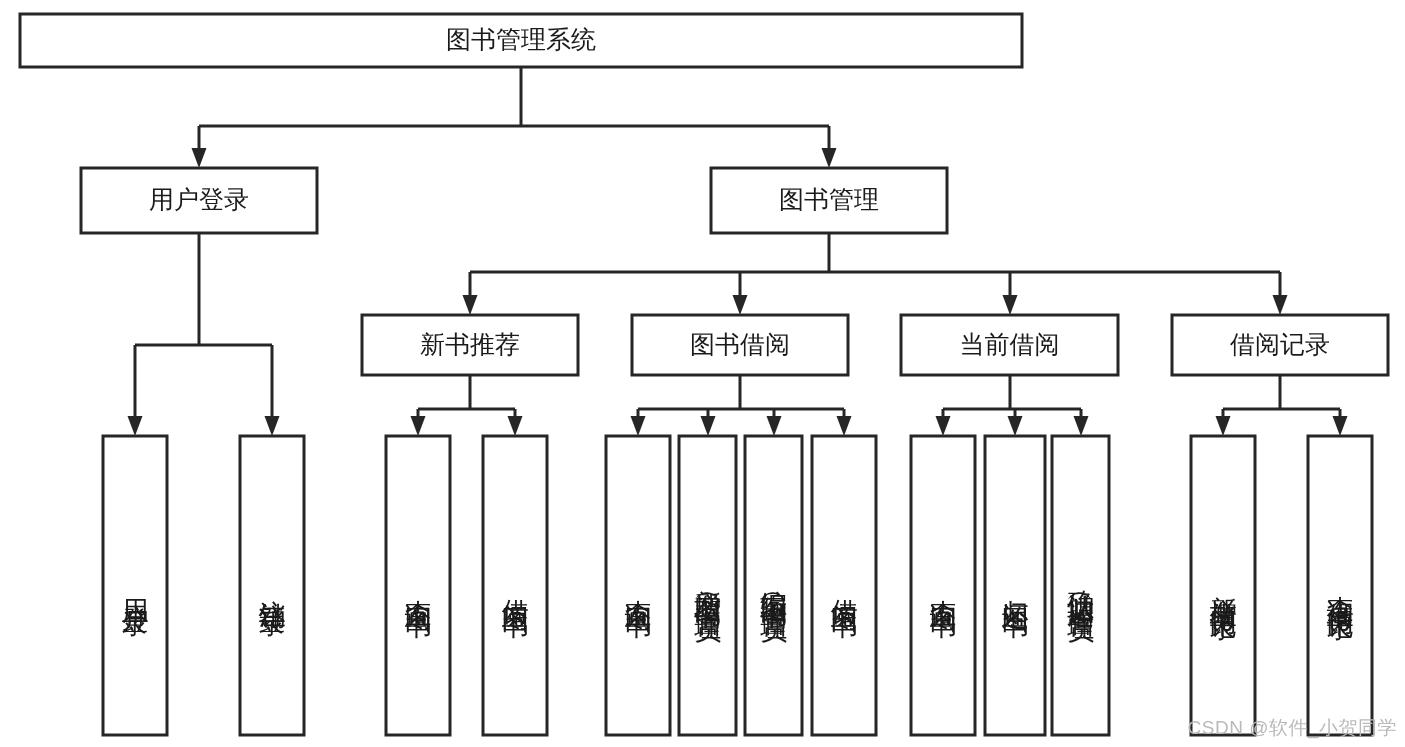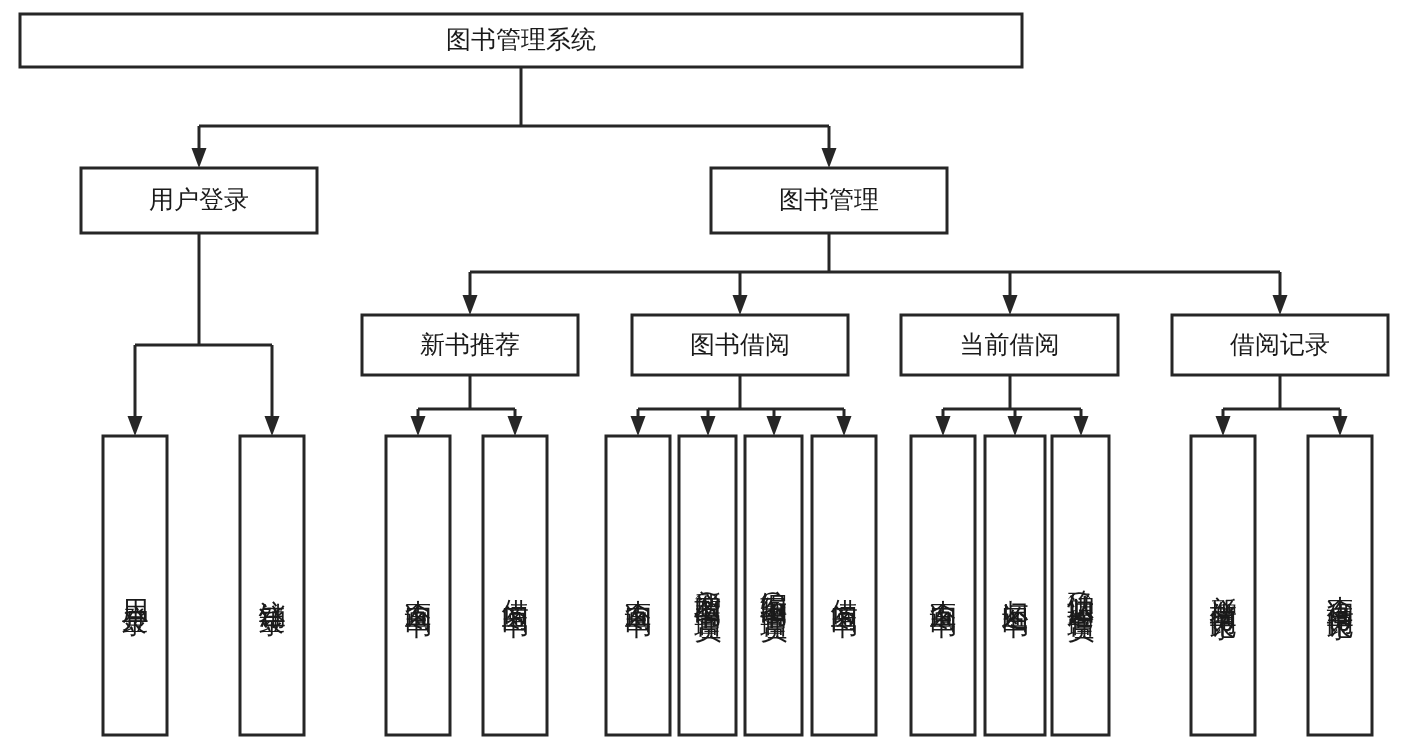--- a/index.html
+++ b/index.html
@@ -175,13 +175,14 @@
       <div class="leaf-label" style="left: 679px; top: 436px; width: 57px; height: 299px;">新增图书（管理员）</div>
       <div class="leaf-label" style="left: 745px; top: 436px; width: 57px; height: 299px;">编辑图书（管理员）</div>
       <div class="leaf-label" style="left: 812px; top: 436px; width: 64px; height: 299px;">借阅图书</div>
       <div class="leaf-label" style="left: 911px; top: 436px; width: 64px; height: 299px;">查询图书</div>
       <div class="leaf-label" style="left: 985px; top: 436px; width: 60px; height: 299px;">归还图书</div>
       <div class="leaf-label" style="left: 1052px; top: 436px; width: 57px; height: 299px;">确认归还（管理员）</div>
       <div class="leaf-label" style="left: 1191px; top: 436px; width: 64px; height: 299px;">新增借阅记录</div>
       <div class="leaf-label" style="left: 1308px; top: 436px; width: 64px; height: 299px;">查询借阅记录</div>
     </div>
 
+  <div class="watermark">CSDN @软件_小贺同学</div>
 </div>
 
 </body></html>

